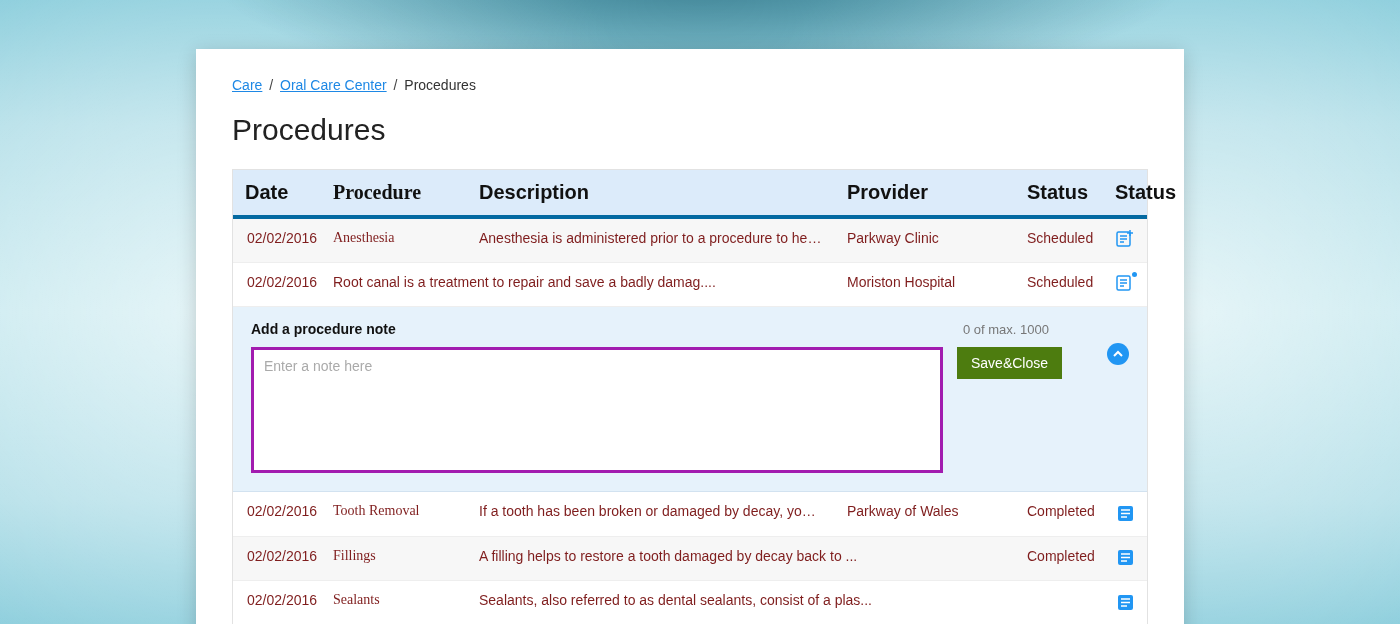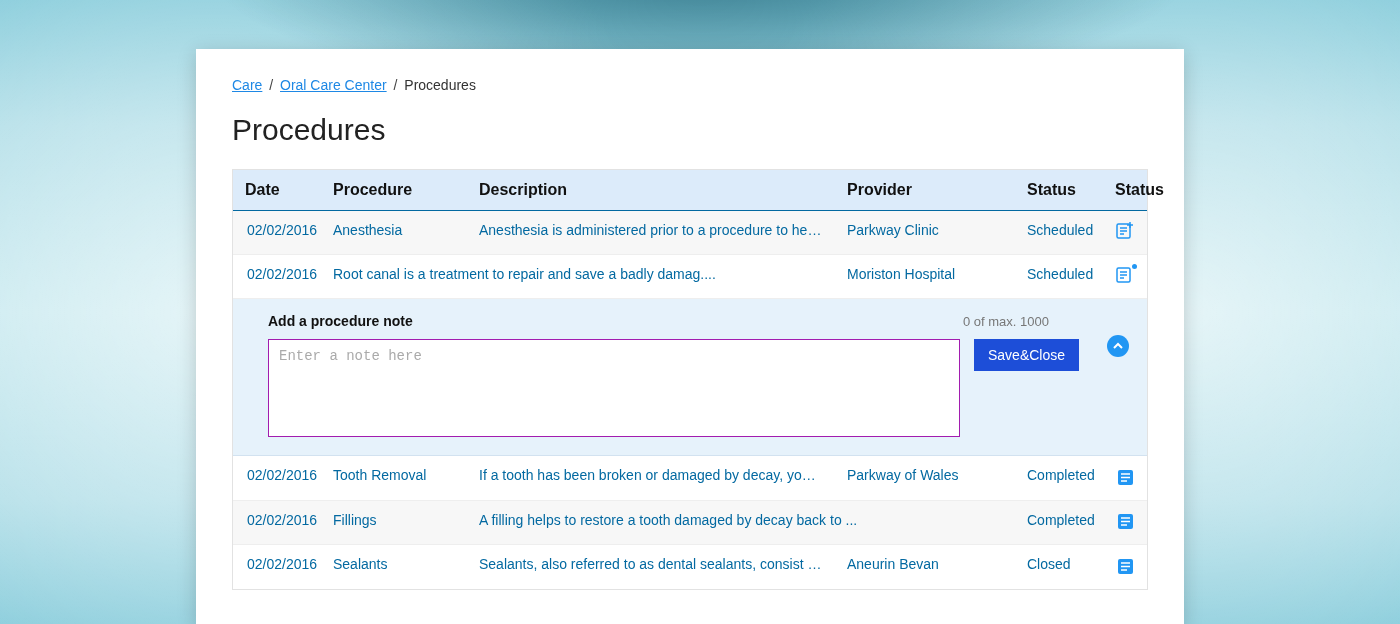--- a/index.html
+++ b/index.html
@@ -37,87 +37,87 @@
 .page-title {
   font-size: 30px;
   font-weight: 300;
   color: #222;
   margin-bottom: 22px;
 }
 .table { width: 100%; border: 1px solid #e2e2e2; }
 .thead {
   display: flex;
   background: #dcebfa;
-  border-bottom: 1px solid #0369a1;
+  border-bottom: 4px solid #0369a1;
   font-weight: 600;
-  font-size: 16px;
+  font-size: 20px;
   color: #111;
   align-items: center;
 }
 .thead > div, .trow > div {
   padding: 11px 12px;
 }
 .col-date { width: 88px; flex: 0 0 88px; }
-.col-proc { width: 146px; flex: 0 0 146px; }
+.col-proc { width: 146px; flex: 0 0 146px; font-family: Liberation Serif, serif; }
 .col-desc { flex: 1 1 auto; min-width: 0; }
 .col-prov { width: 180px; flex: 0 0 180px; }
 .col-stat { width: 88px; flex: 0 0 88px; }
 .col-note { width: 44px; flex: 0 0 44px; text-align: center; }
 .trow {
   display: flex;
   font-size: 14px;
-  color: #0369a1;
+  color: #7f1d1d;
   border-bottom: 1px solid #eee;
 }
 .trow:nth-of-type(even) { background: #f7f7f7; }
 .trow .col-desc {
   white-space: nowrap;
   overflow: hidden;
   text-overflow: ellipsis;
 }
 .trow .col-date { padding-left: 14px; }
 .icon-btn {
   display: inline-flex;
   align-items: center;
   justify-content: center;
   width: 20px; height: 20px;
   cursor: pointer;
 }
 .note-panel {
   background: #e6f2fb;
-  padding: 14px 18px 18px 35px;
+  padding: 14px 18px 18px 18px;
   border-bottom: 1px solid #d2e2f0;
 }
 .note-panel-head {
   display: flex;
   align-items: center;
   margin-bottom: 10px;
 }
 .note-title { font-weight: 600; font-size: 14px; color: #111; }
 .note-counter {
   margin-left: auto;
   font-size: 13px;
   color: #777;
   margin-right: 80px;
 }
 .note-body { display: flex; align-items: flex-start; gap: 14px; }
 .note-textarea {
   flex: 0 0 692px;
-  height: 98px;
-  border: 1px solid #a21caf;
+  height: 126px;
+  border: 3px solid #a21caf;
   background: #fff;
   resize: none;
   padding: 8px 10px;
-  font-family: Liberation Mono, monospace;
+  font-family: Liberation Sans, sans-serif;
   font-size: 14px;
   color: #333;
 }
 .note-textarea::placeholder { color: #aaa; }
 .save-btn {
-  background: #1d4ed8;
+  background: #4d7c0f;
   color: #fff;
   border: none;
   font-size: 14px;
   padding: 8px 14px;
   cursor: pointer;
 }
 .collapse-btn {
   margin-left: auto;
   width: 22px; height: 22px;
   border-radius: 50%;
@@ -249,22 +249,20 @@
               <line x1="4" y1="12" x2="10" y2="12" stroke="#fff" stroke-width="1.5"></line>
             </svg>
         </span>
       </div>
     </div>
 
     <div class="trow" style="border-bottom:none;">
       <div class="col-date">02/02/2016</div>
       <div class="col-proc">Sealants</div>
       <div class="col-desc">Sealants, also referred to as dental sealants, consist of a plas...</div>
-      <div class="col-prov">Aneurin Bevan</div>
-      <div class="col-stat">Closed</div>
       <div class="col-note">
         <span class="icon-btn">
           <svg width="17" height="17" viewBox="0 0 17 17">
               <rect x="1" y="1" width="15" height="15" rx="2" fill="#2196f3"></rect>
               <line x1="4" y1="5" x2="13" y2="5" stroke="#fff" stroke-width="1.5"></line>
               <line x1="4" y1="8.5" x2="13" y2="8.5" stroke="#fff" stroke-width="1.5"></line>
               <line x1="4" y1="12" x2="10" y2="12" stroke="#fff" stroke-width="1.5"></line>
             </svg>
         </span>
       </div>

